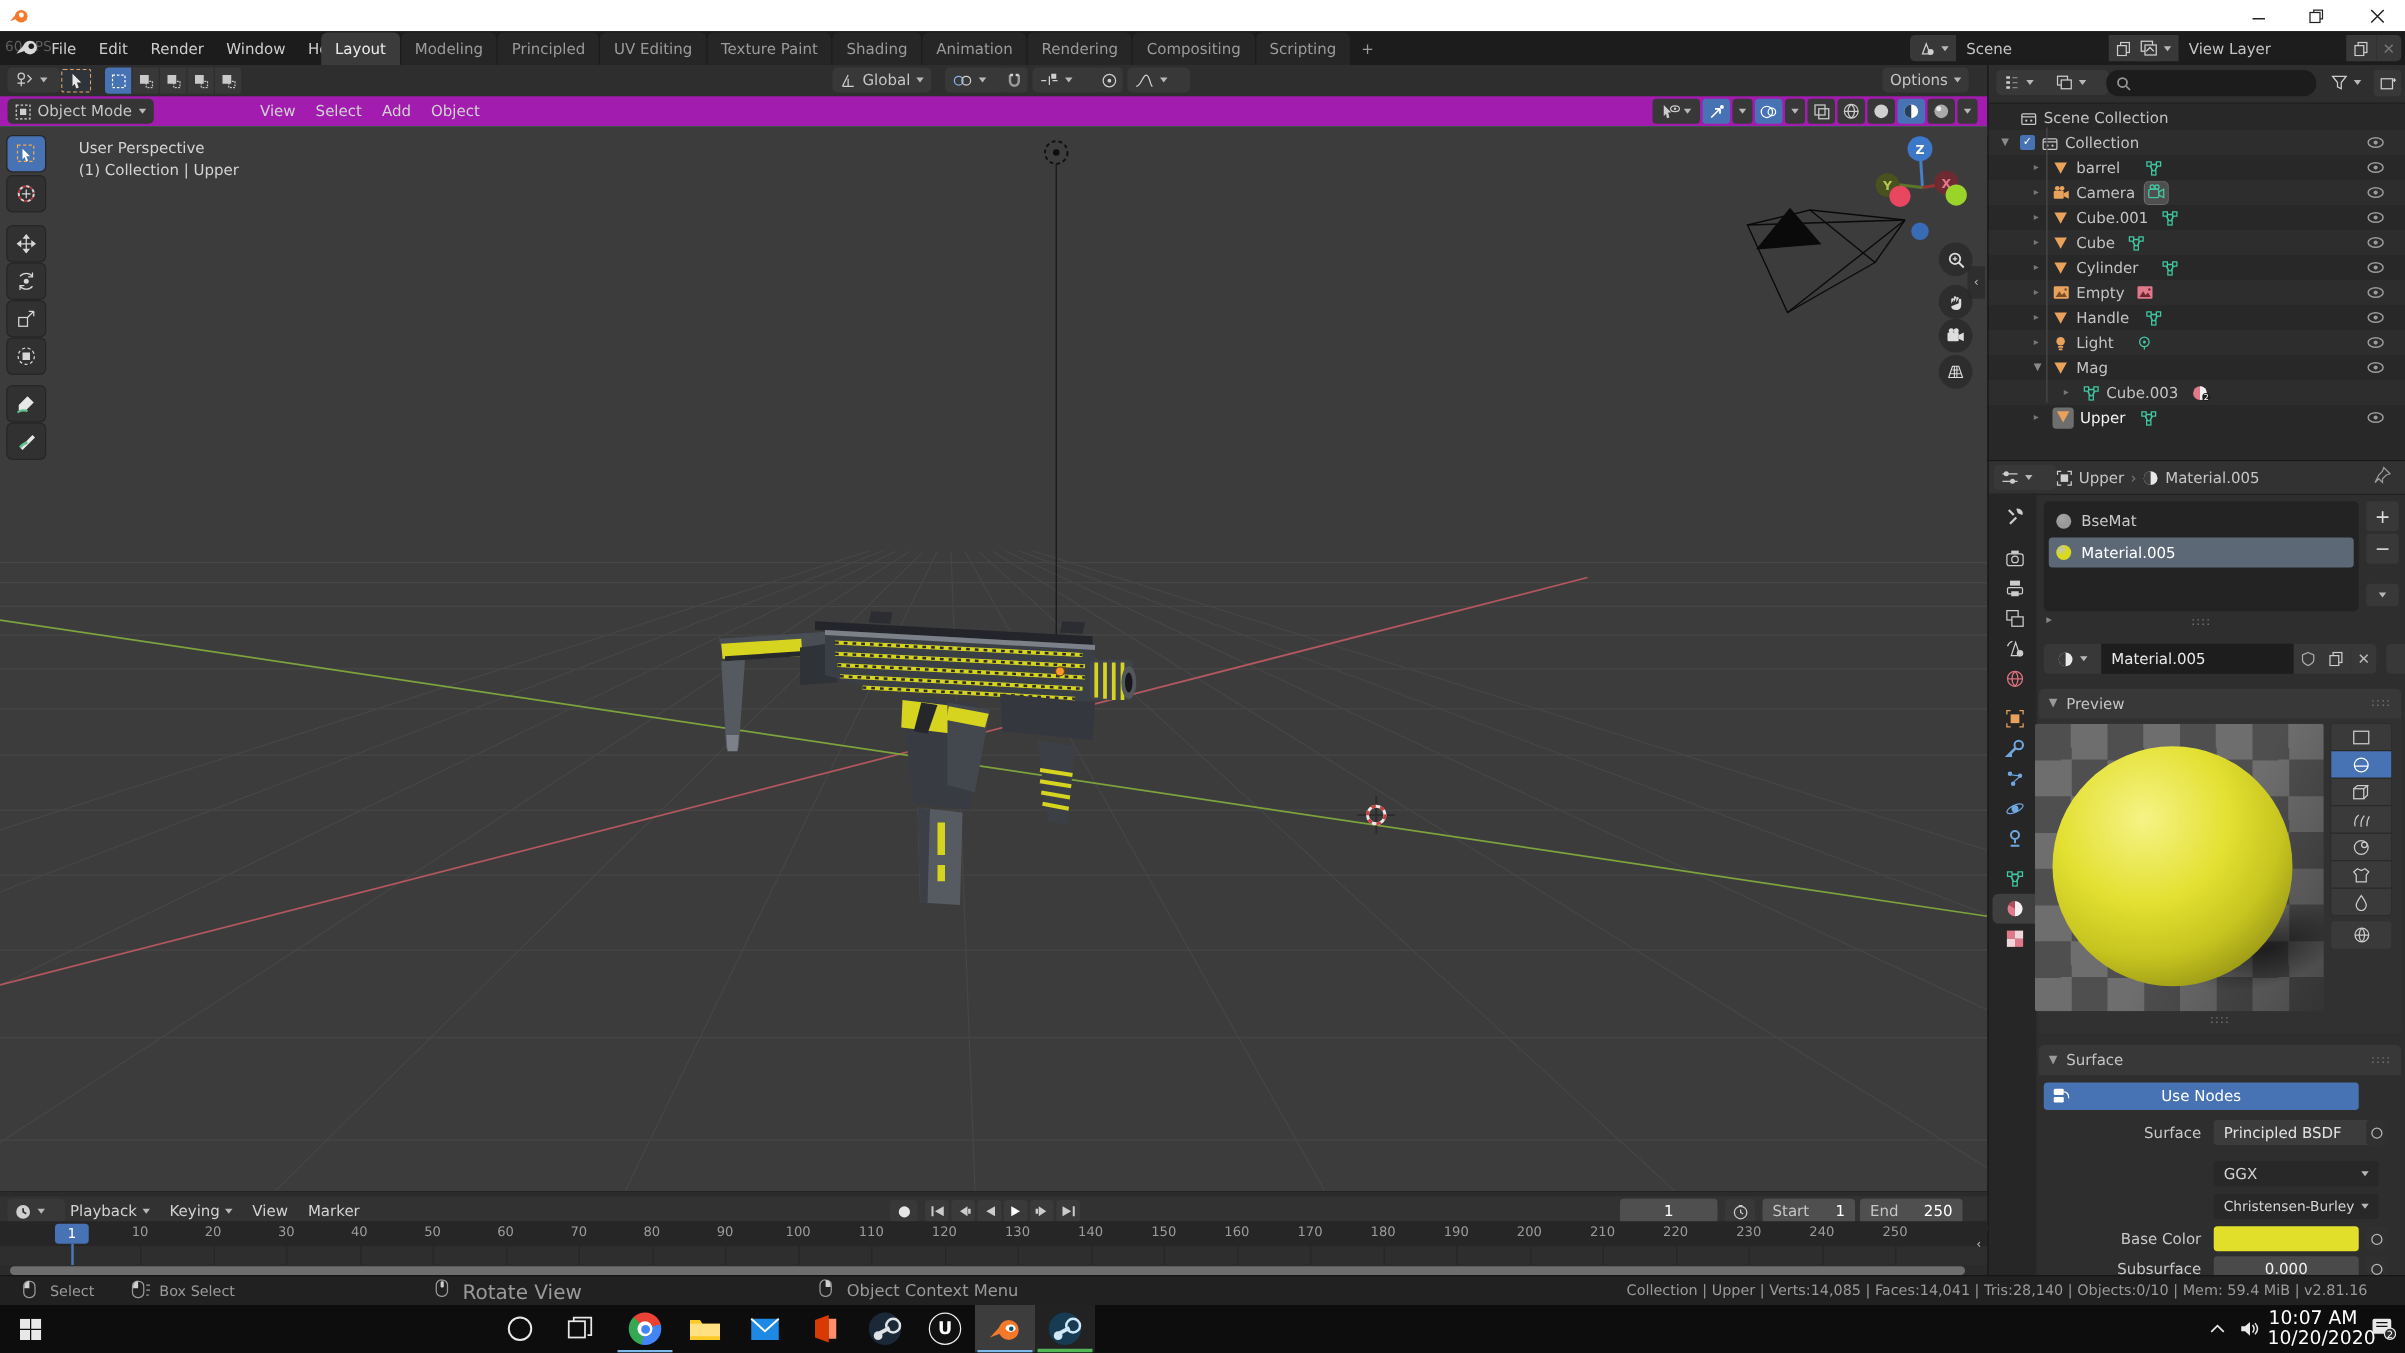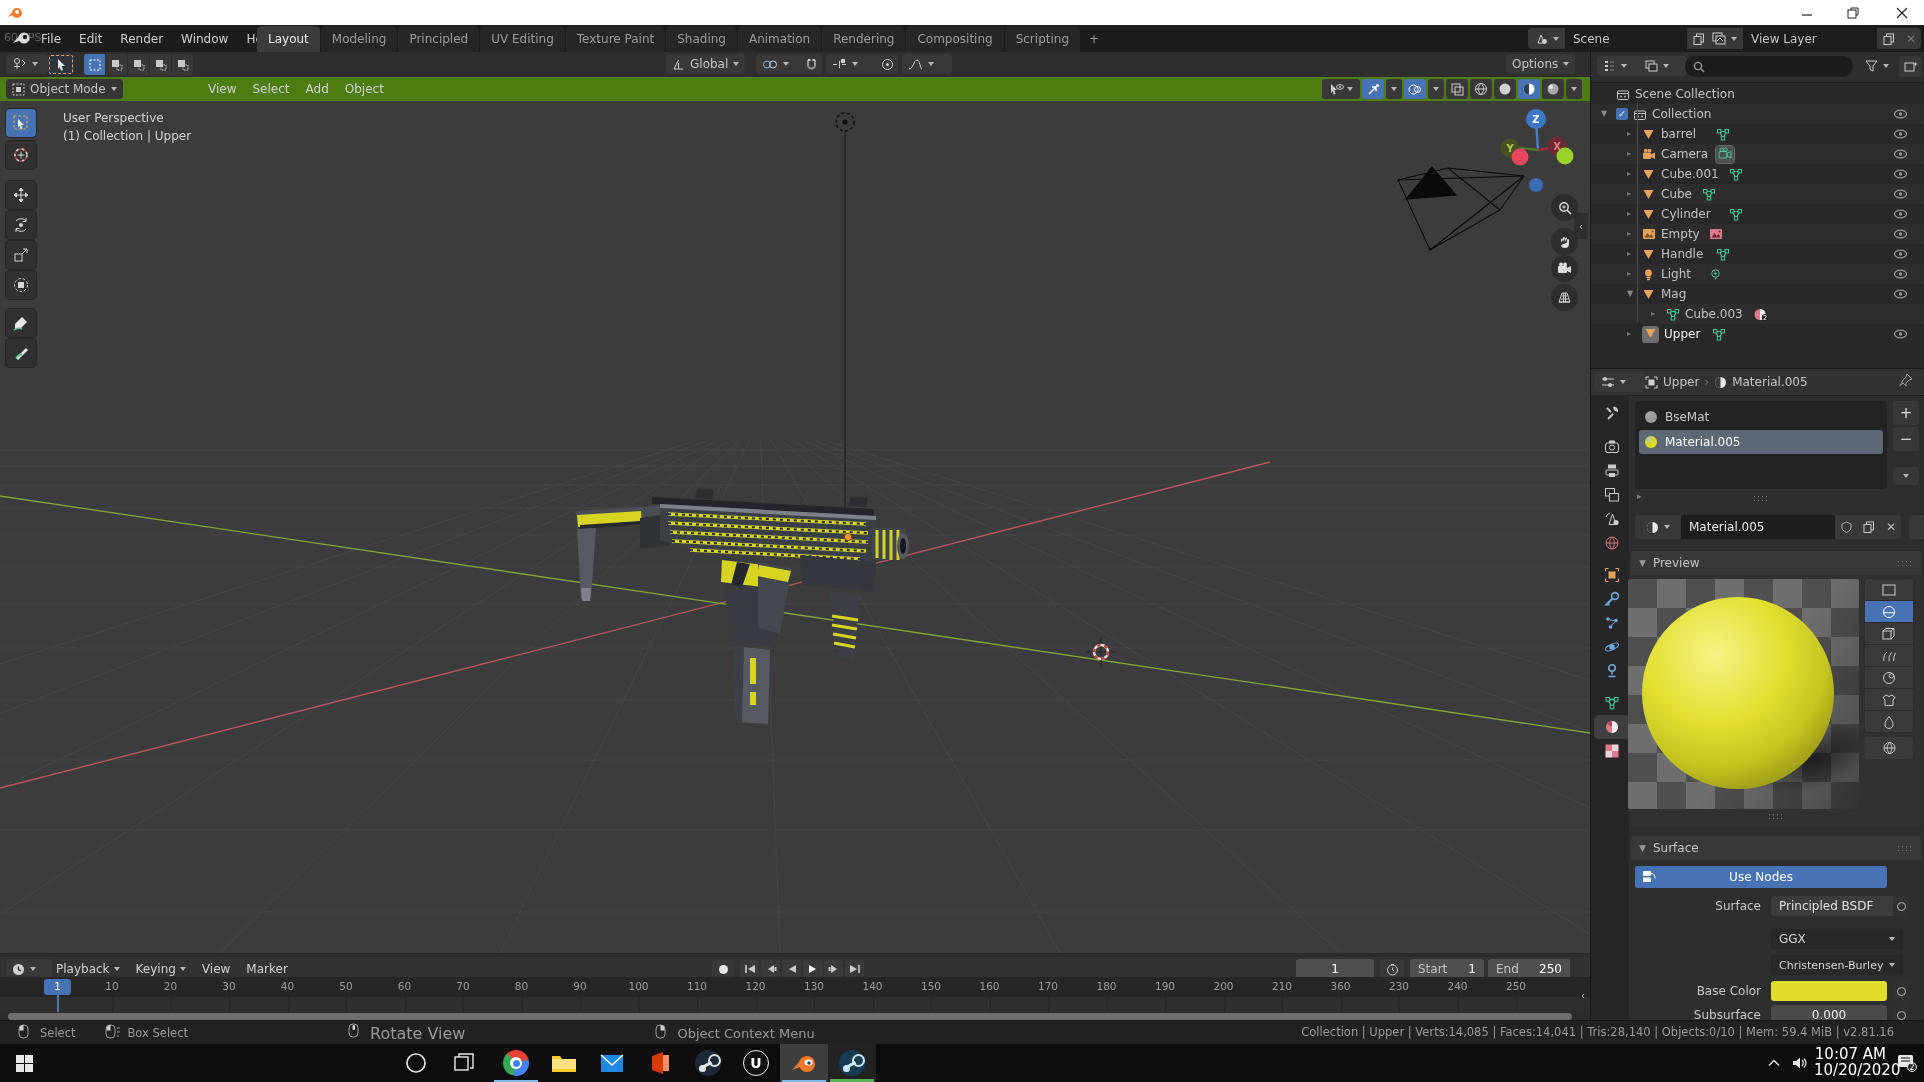--- a/index.html
+++ b/index.html
@@ -4,21 +4,21 @@
 <style>
   html,body{margin:0;padding:0;background:#000;}
   #root{position:relative;width:1924px;height:1082px;overflow:hidden;
         font-family:"DejaVu Sans","Liberation Sans",sans-serif;font-size:12px;color:#c5c5c5;
         -webkit-font-smoothing:antialiased;}
   .a{position:absolute;} .f{display:flex;align-items:center;}
   .ic{display:inline-flex;align-items:center;justify-content:center;}
   #titlebar{left:0;top:0;width:1924px;height:25px;background:#ffffff;}
   #topbar{left:0;top:25px;width:1924px;height:27px;background:#1c1c1c;}
   #toolsettings{left:0;top:52px;width:1590px;height:25px;background:#2e2e2e;border-bottom:1px solid #232323;}
-  #vpheader{left:0;top:77px;width:1590px;height:24px;background:#4d7c0f;border-bottom:7px solid #22c55e;}
+  #vpheader{left:0;top:77px;width:1590px;height:24px;background:#a21caf;border-bottom:7px solid #22c55e;}
   #viewport{left:0;top:101px;width:1590px;height:852px;background:#3c3c3c;overflow:hidden;}
   #timeline{left:0;top:953px;width:1590px;height:67px;background:#2b2b2b;}
   #outliner{left:1590px;top:52px;width:334px;height:316px;background:#282828;border-left:1px solid #191919;}
   #props{left:1590px;top:368px;width:334px;height:652px;background:#2e2e2e;border-left:1px solid #191919;border-top:1px solid #191919;overflow:hidden;}
   #statusbar{left:0;top:1020px;width:1924px;height:24px;background:#212121;border-top:1px solid #161616;}
   #taskbar{left:0;top:1044px;width:1924px;height:38px;background:#0d0d0d;}
   .menu{padding:0 9px;height:27px;display:flex;align-items:center;color:#cfcfcf;cursor:default;}
   .wstab{padding:0 11px;height:26px;margin-top:1px;display:flex;align-items:center;color:#9b9b9b;
          background:#262626;border-radius:5px 5px 0 0;margin-right:1px;}
   .wstab.active{background:#3b3b3b;color:#ececec;}
@@ -606,21 +606,21 @@
         <div class="tick" style="left: 755.5px;">120</div>
         <div class="tick" style="left: 814px;">130</div>
         <div class="tick" style="left: 872.5px;">140</div>
         <div class="tick" style="left: 931px;">150</div>
         <div class="tick" style="left: 989.5px;">160</div>
         <div class="tick" style="left: 1048px;">170</div>
         <div class="tick" style="left: 1106.5px;">180</div>
         <div class="tick" style="left: 1165px;">190</div>
         <div class="tick" style="left: 1223.5px;">200</div>
         <div class="tick" style="left: 1282px;">210</div>
-        <div class="tick" style="left: 1340.5px;">360</div>
+        <div class="tick" style="left: 1340.5px;">220</div>
         <div class="tick" style="left: 1399px;">230</div>
         <div class="tick" style="left: 1457.5px;">240</div>
         <div class="tick" style="left: 1516px;">250</div>
       </div>
     <div class="a" style="left:0;top:44px;width:1590px;height:15px;background:#2e2e2e;" id="tl-band">
         <div style="position: absolute; left: 112px; top: 0px; width: 1px; height: 15px; background: rgb(38, 38, 38);"></div>
         <div style="position: absolute; left: 170.5px; top: 0px; width: 1px; height: 15px; background: rgb(38, 38, 38);"></div>
         <div style="position: absolute; left: 229px; top: 0px; width: 1px; height: 15px; background: rgb(38, 38, 38);"></div>
         <div style="position: absolute; left: 287.5px; top: 0px; width: 1px; height: 15px; background: rgb(38, 38, 38);"></div>
         <div style="position: absolute; left: 346px; top: 0px; width: 1px; height: 15px; background: rgb(38, 38, 38);"></div>

